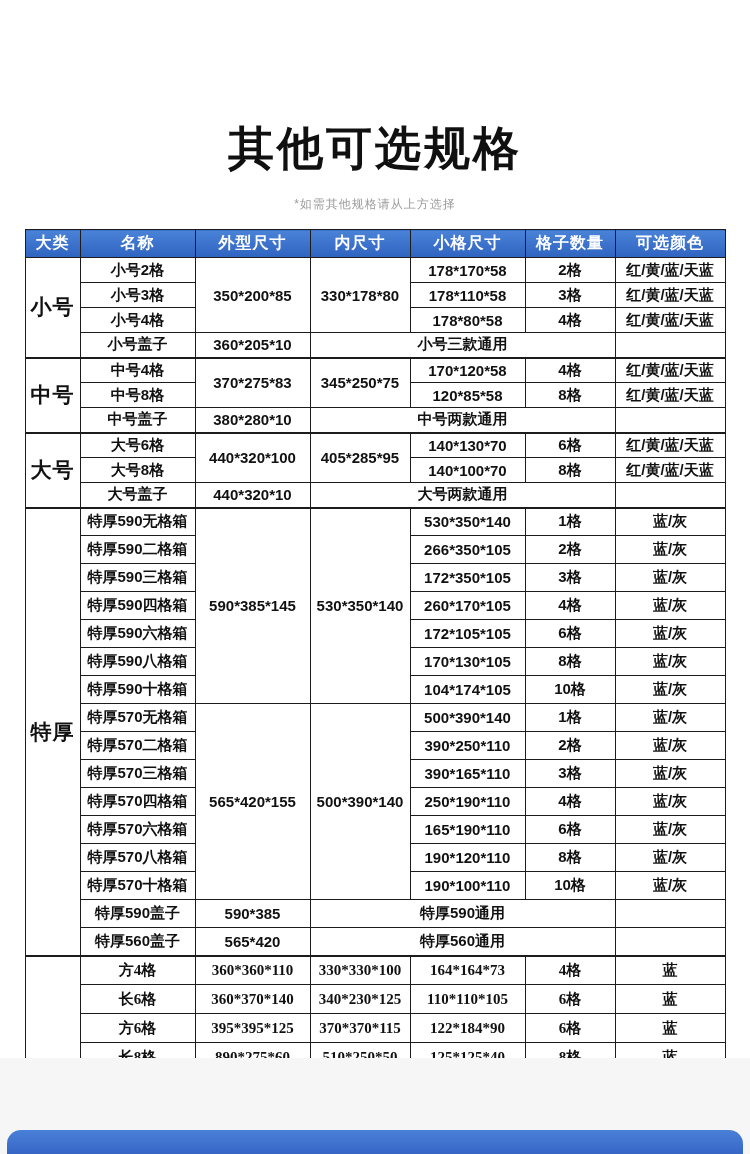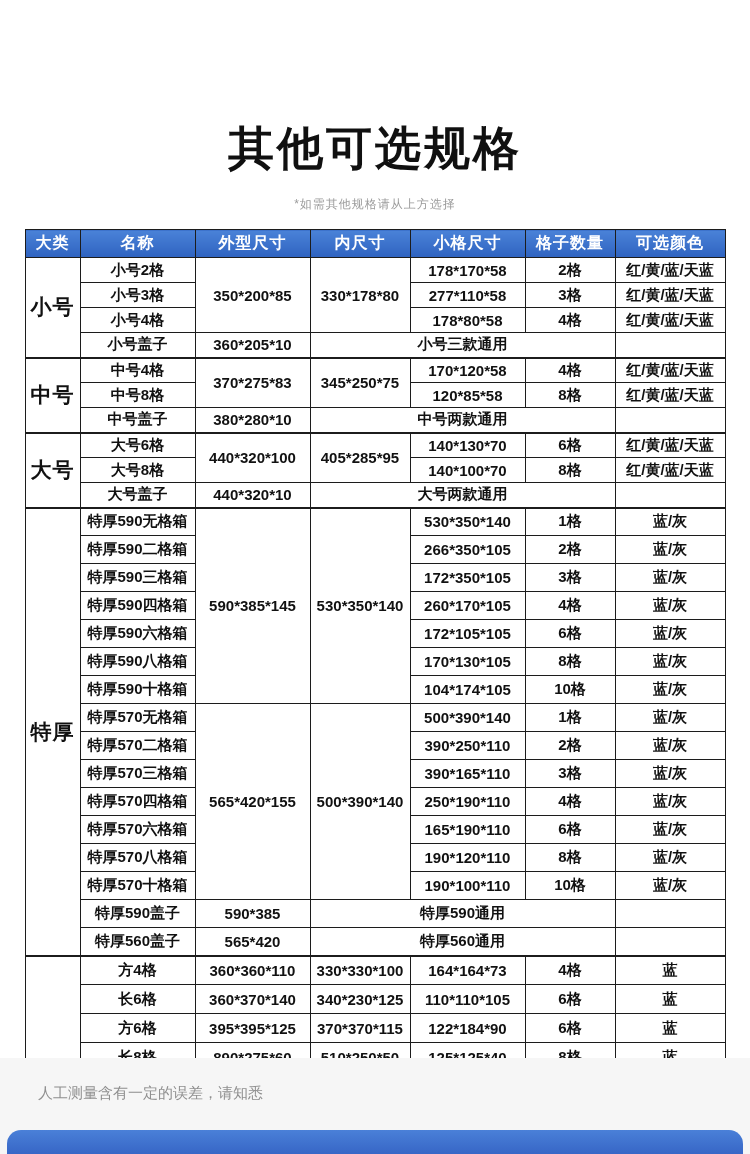--- a/index.html
+++ b/index.html
@@ -49,21 +49,21 @@
     font-size: 15px;
     font-weight: 700;
     color: #111111;
     height: 25px;
     padding: 0 2px;
     white-space: nowrap;
     overflow: hidden;
   }
   table.spec td.cat { font-size: 21px; letter-spacing: 1px; }
   tr.tall td   { height: 28px; }
-  tr.taller td { height: 29px; }
+  tr.taller td { height: 29px; font-family: Liberation Serif, serif; }
   tr.group-start td { border-top: 2px solid #1c1c1c; }
   .footer-strip {
     position: absolute;
     left: 0; right: 0; bottom: 0;
     top: 1058px;
     background: #f6f6f6;
   }
   .footer-note {
     padding: 26px 0 0 38px;
     font-size: 15px;
@@ -111,21 +111,21 @@
         <td rowspan="4" class="cat">小号</td>
         <td>小号2格</td>
         <td rowspan="3">350*200*85</td>
         <td rowspan="3">330*178*80</td>
         <td>178*170*58</td>
         <td>2格</td>
         <td>红/黄/蓝/天蓝</td>
       </tr>
       <tr>
         <td>小号3格</td>
-        <td>277*110*58</td>
+        <td>178*110*58</td>
         <td>3格</td>
         <td>红/黄/蓝/天蓝</td>
       </tr>
       <tr>
         <td>小号4格</td>
         <td>178*80*58</td>
         <td>4格</td>
         <td>红/黄/蓝/天蓝</td>
       </tr>
       <tr>
@@ -315,15 +315,14 @@
         <td>443*348*60</td>
         <td>420*328*50</td>
         <td>165*70*50</td>
         <td>12格</td>
         <td>蓝</td>
       </tr>
     </tbody>
   </table>
 
 <div class="footer-strip">
-  <div class="footer-note">人工测量含有一定的误差，请知悉</div>
   <div class="bottom-bar"></div>
 </div>
 
 </body></html>

